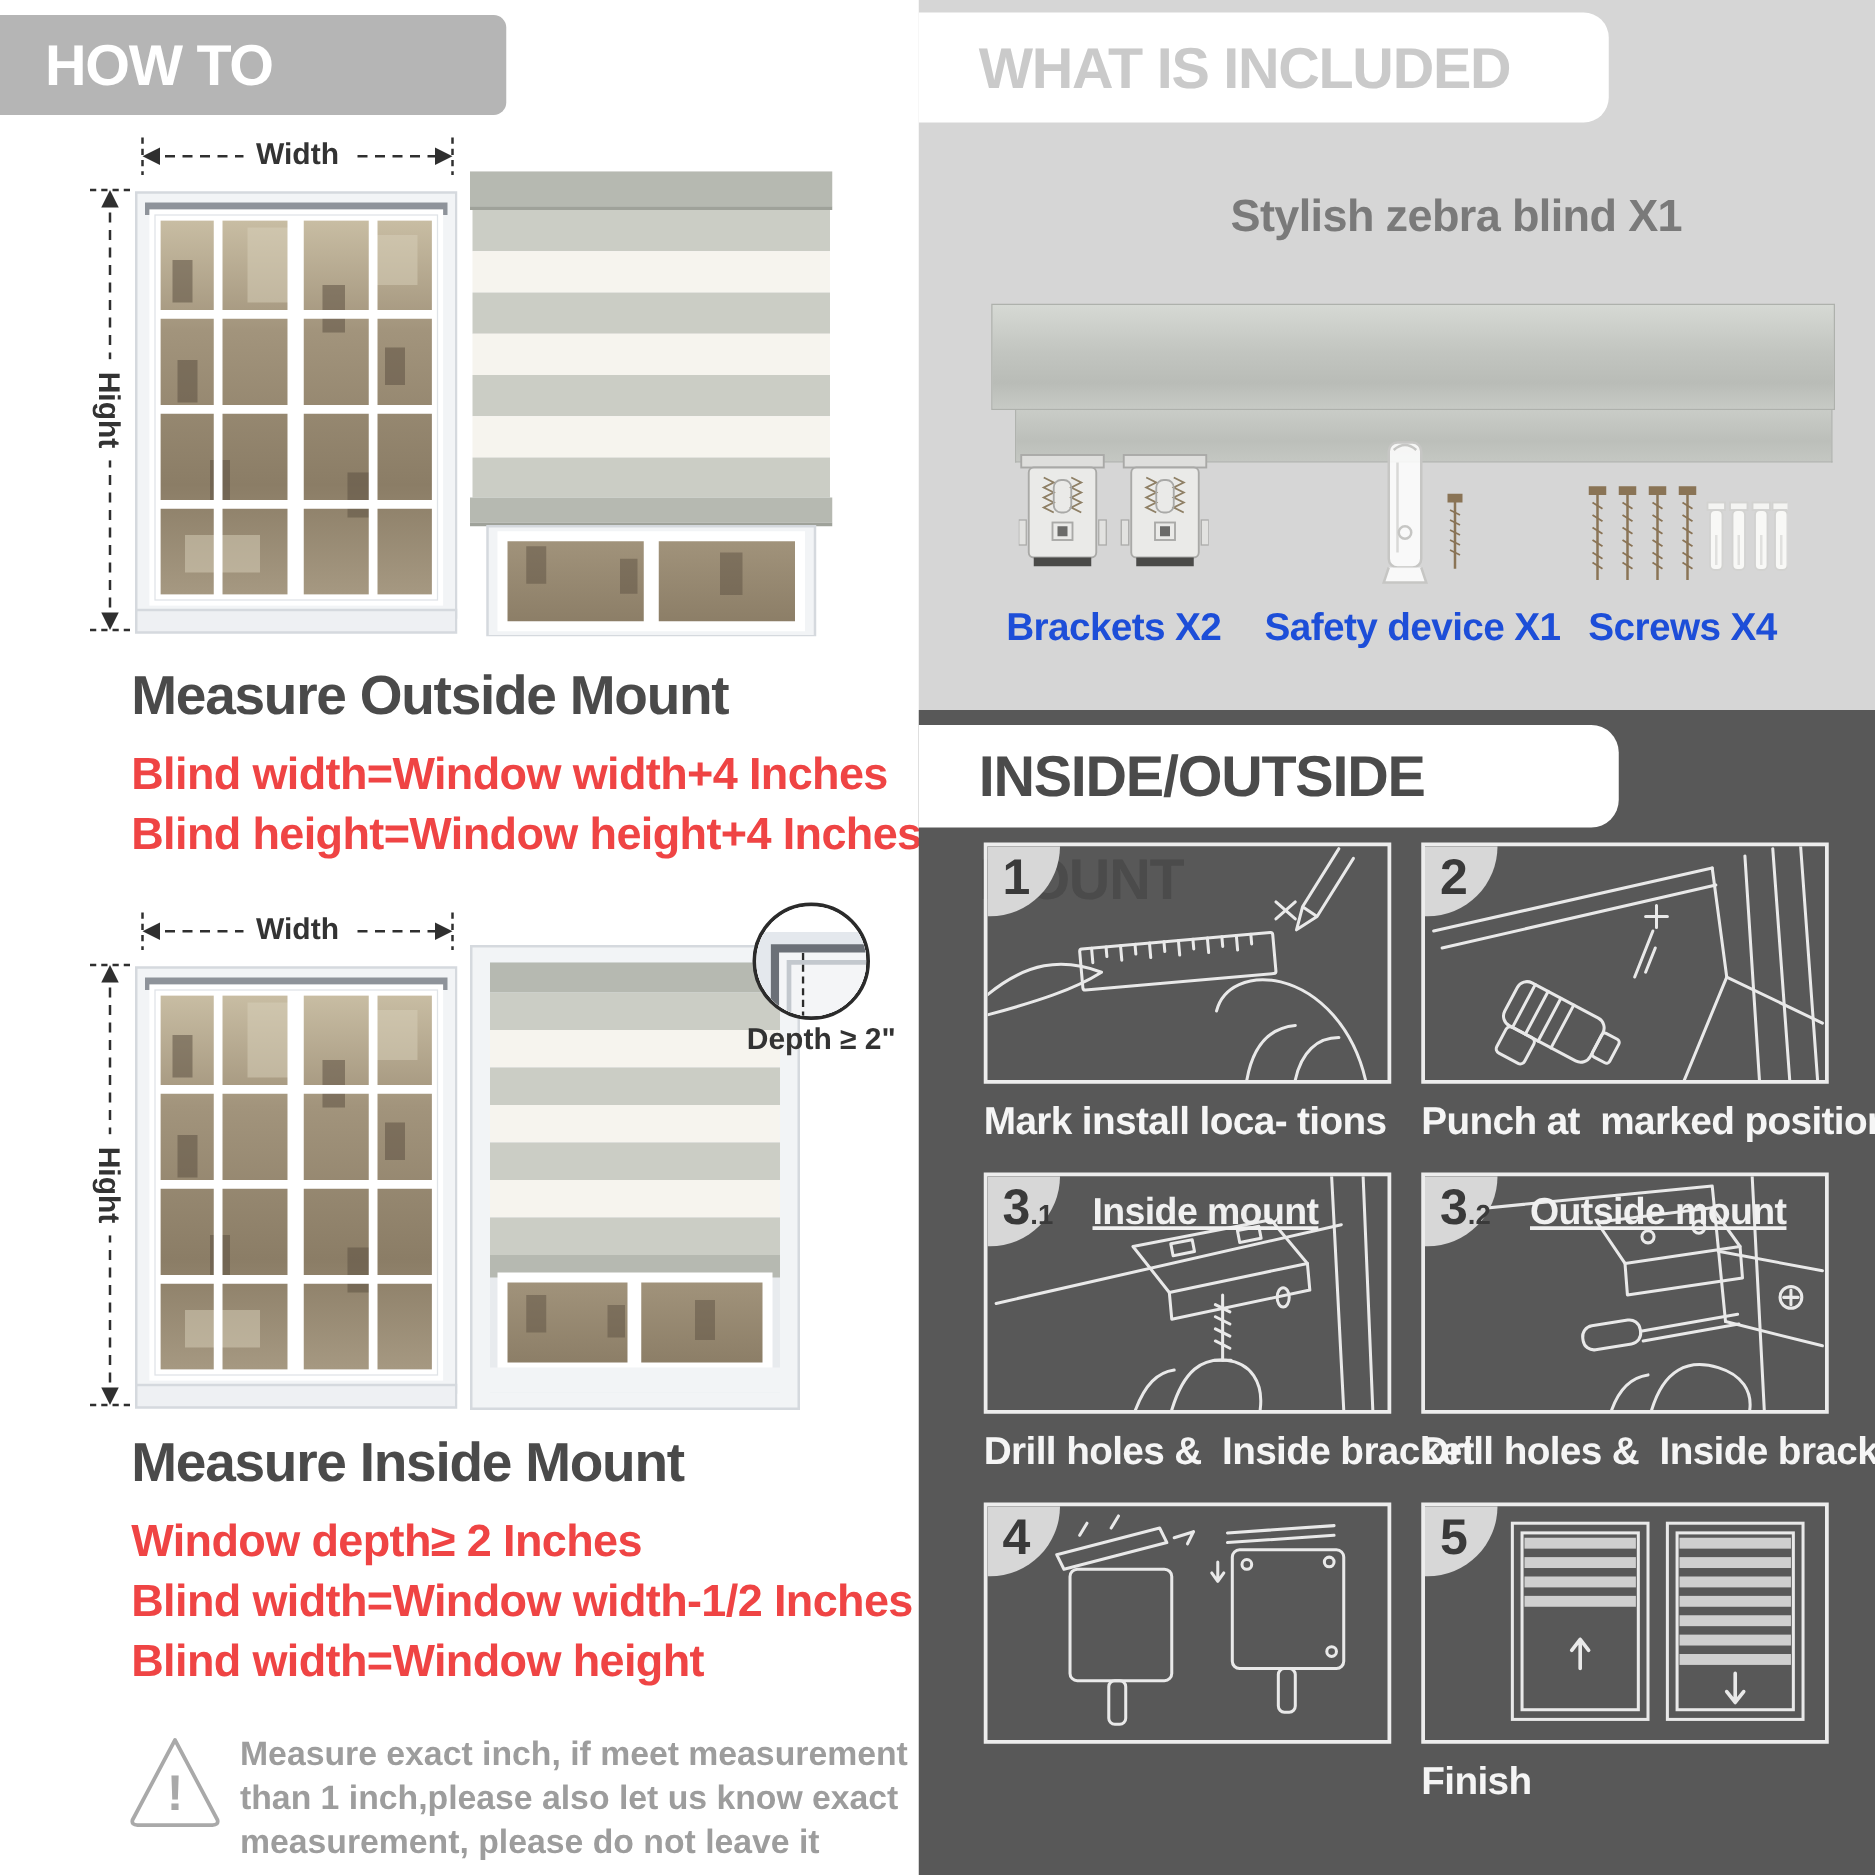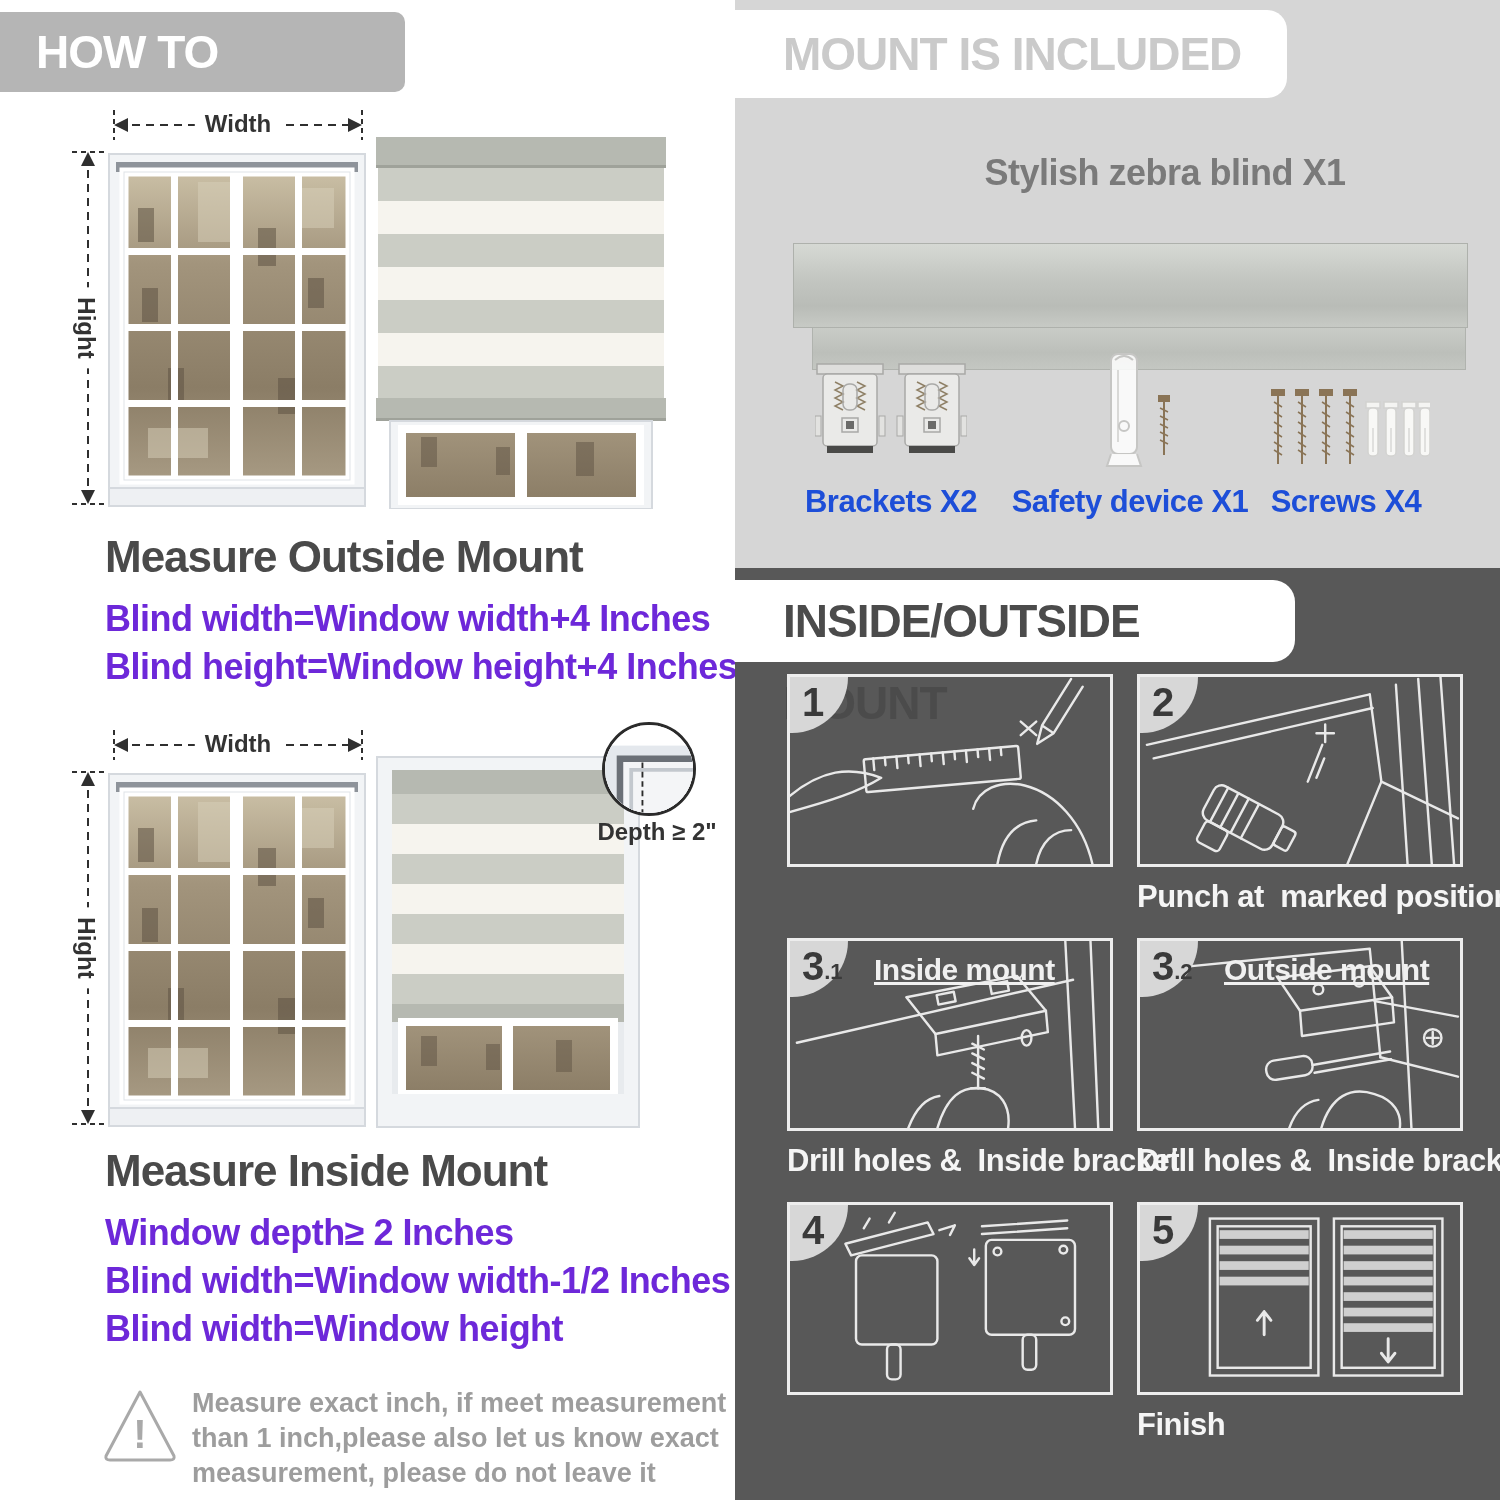--- a/index.html
+++ b/index.html
@@ -4,21 +4,21 @@
 <style>
   html,body{margin:0;padding:0;background:#ffffff;}
   body{width:1500px;height:1500px;position:relative;overflow:hidden;
        font-family:"Liberation Sans","DejaVu Sans",sans-serif;}
   .abs{position:absolute;}
   
   .how-header{left:0;top:12px;width:405px;height:80px;background:#b5b5b5;
     border-radius:0 10px 10px 0;color:#ffffff;font-size:46px;font-weight:bold;
     letter-spacing:-1px;line-height:80px;padding-left:36px;box-sizing:border-box;}
   .sec-heading{font-size:44px;font-weight:bold;color:#4a4a4a;letter-spacing:-1px;}
-  .sec-line{font-size:36px;font-weight:bold;color:#6d28d9;letter-spacing:-0.5px;}
+  .sec-line{font-size:36px;font-weight:bold;color:#ef4444;letter-spacing:-0.5px;}
   .dim-label{font-size:24px;font-weight:bold;color:#333333;background:#ffffff;padding:0 10px;}
   .warn-line{font-size:27px;font-weight:bold;color:#9d9d9d;line-height:35px;}
   .depth-label{font-size:24px;font-weight:bold;color:#333333;}
   
   .included-panel{left:735px;top:0;width:765px;height:568px;background:#d6d6d6;}
   .included-label{left:0;top:10px;width:552px;height:88px;background:#ffffff;
     border-radius:0 20px 20px 0;color:#cacaca;font-size:46px;font-weight:bold;
     letter-spacing:-1px;line-height:88px;padding-left:48px;box-sizing:border-box;}
   .product-label{left:0;top:152px;width:860px;text-align:center;color:#7a7a7a;
     font-size:36px;font-weight:bold;letter-spacing:-0.5px;}
@@ -279,21 +279,21 @@
   <svg class="art" viewBox="0 0 80 78">
     <path d="M40,6 L74,70 Q75,74 70,74 L10,74 Q5,74 6,70 Z" fill="none" stroke="#a9a9a9" stroke-width="3" stroke-linejoin="round"></path>
     <text x="40" y="62" text-anchor="middle" font-size="40" font-weight="bold" fill="#a9a9a9" font-family="Liberation Sans, sans-serif">!</text>
   </svg>
 </div>
 <div class="abs warn-line" style="left:192px;top:1386px;">Measure exact inch, if meet measurement less</div>
 <div class="abs warn-line" style="left:192px;top:1421px;">than 1 inch,please also let us know exact</div>
 <div class="abs warn-line" style="left:192px;top:1456px;">measurement, please do not leave it</div>
 
 <div class="abs included-panel">
-  <div class="abs included-label">MOUNT IS INCLUDED</div>
+  <div class="abs included-label">WHAT IS INCLUDED</div>
   <div class="abs product-label">Stylish zebra blind X1</div>
   <div class="abs headrail-top"></div>
   <div class="abs headrail-bottom"></div>
 
   <div class="abs" style="left:80px;top:360px;width:152px;height:100px;">
     <svg class="art" viewBox="0 0 152 100">
       <g id="bk">
         <rect x="2" y="4" width="66" height="10" fill="#dededc" stroke="#a9a9a7" stroke-width="1.5"></rect>
         <rect x="8" y="14" width="54" height="72" rx="4" fill="#eaeae8" stroke="#a9a9a7" stroke-width="1.5"></rect>
         <path d="M20,22 l8,4 l-8,4 l8,4 l-8,4 l8,4 l-8,4 l8,4" fill="none" stroke="#8f8066" stroke-width="1.5"></path>
@@ -366,20 +366,21 @@
           <path d="M310,193 C300,150 272,120 240,112 C214,106 192,116 187,136"></path>
           <path d="M212,193 C217,165 230,150 252,148"></path>
           <path d="M252,193 C257,170 270,158 288,158"></path>
         </g>
       </svg>
       <div class="step-badge">
         <span class="badge-num">1</span>
           <span class="badge-sub"></span>
       </div>
     </div>
+    <div class="step-caption">Mark install loca- tions</div>
   </div>
 
   <div class="step" style="left:402px;top:106px;">
     <div class="step-frame">
       <svg class="art" viewBox="0 0 326 193">
         <g stroke="#e9e9e9" stroke-width="2.5" fill="none" stroke-linecap="round" stroke-linejoin="round">
           <path d="M5,70 L235,18"></path>
             <path d="M12,84 L238,32"></path>
           <path d="M235,18 L247,108 L326,146"></path>
             <path d="M247,108 L212,193"></path>

